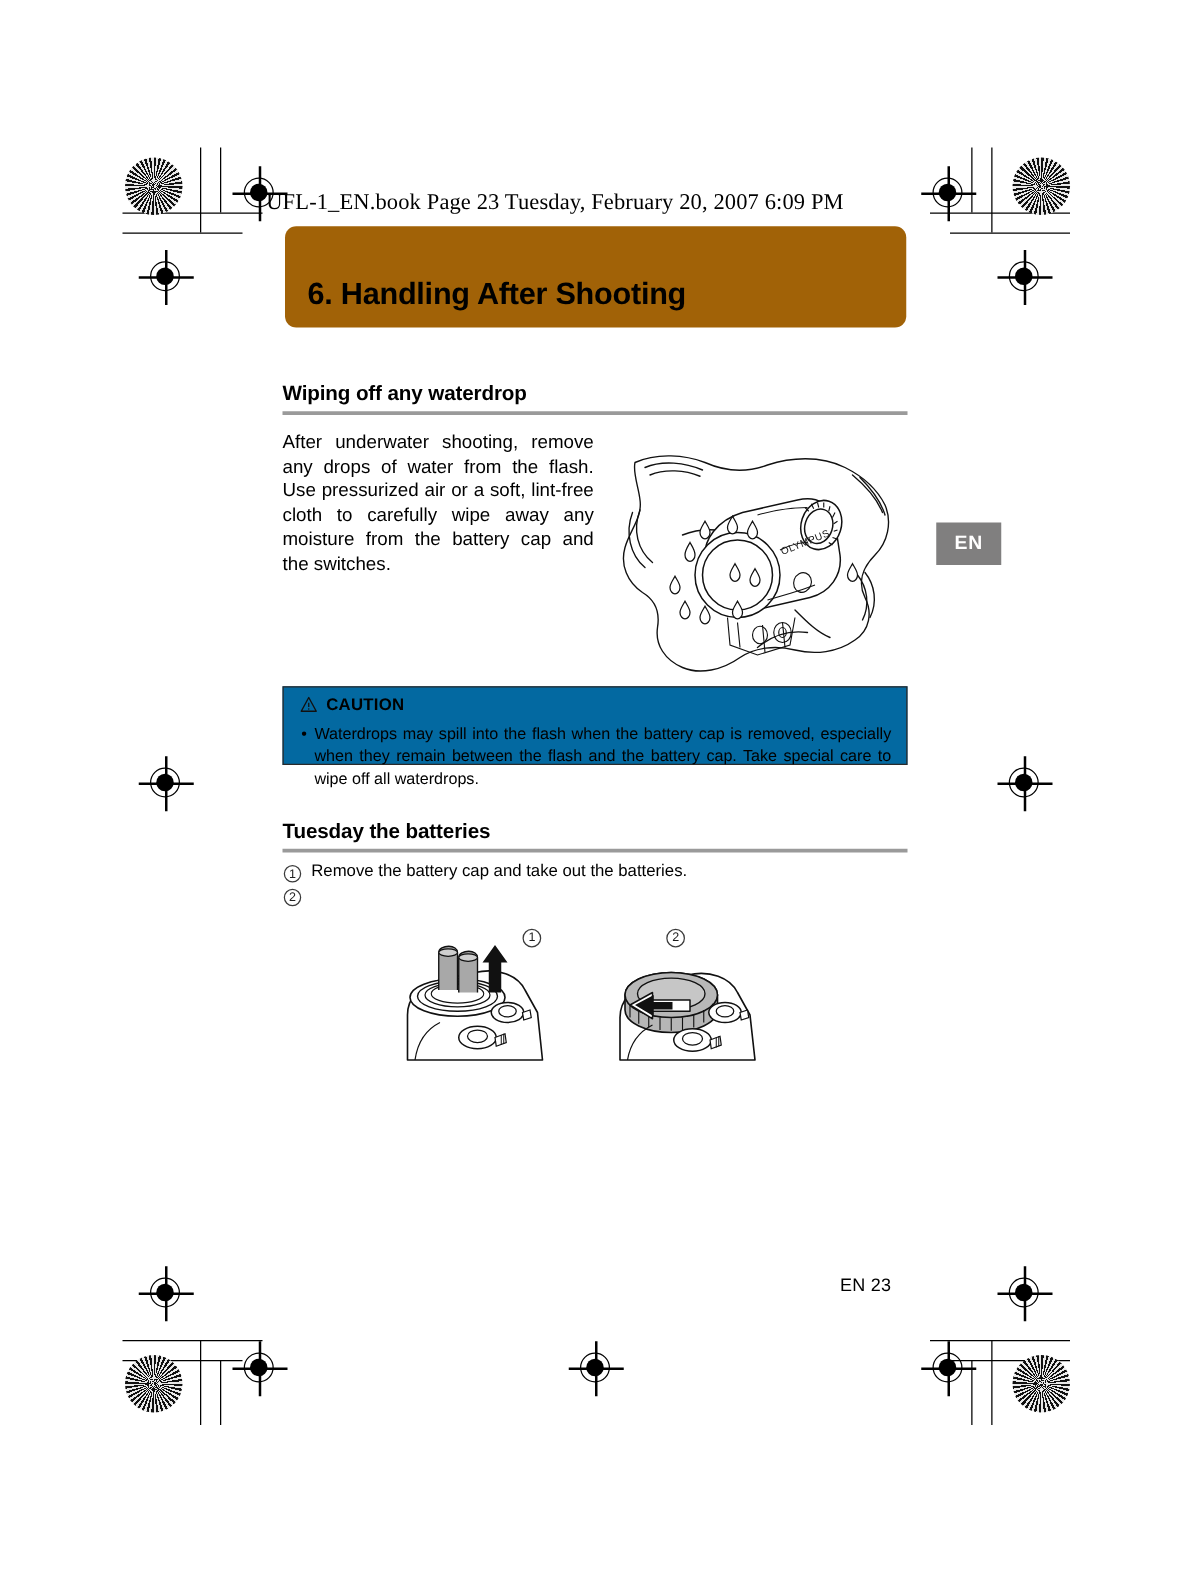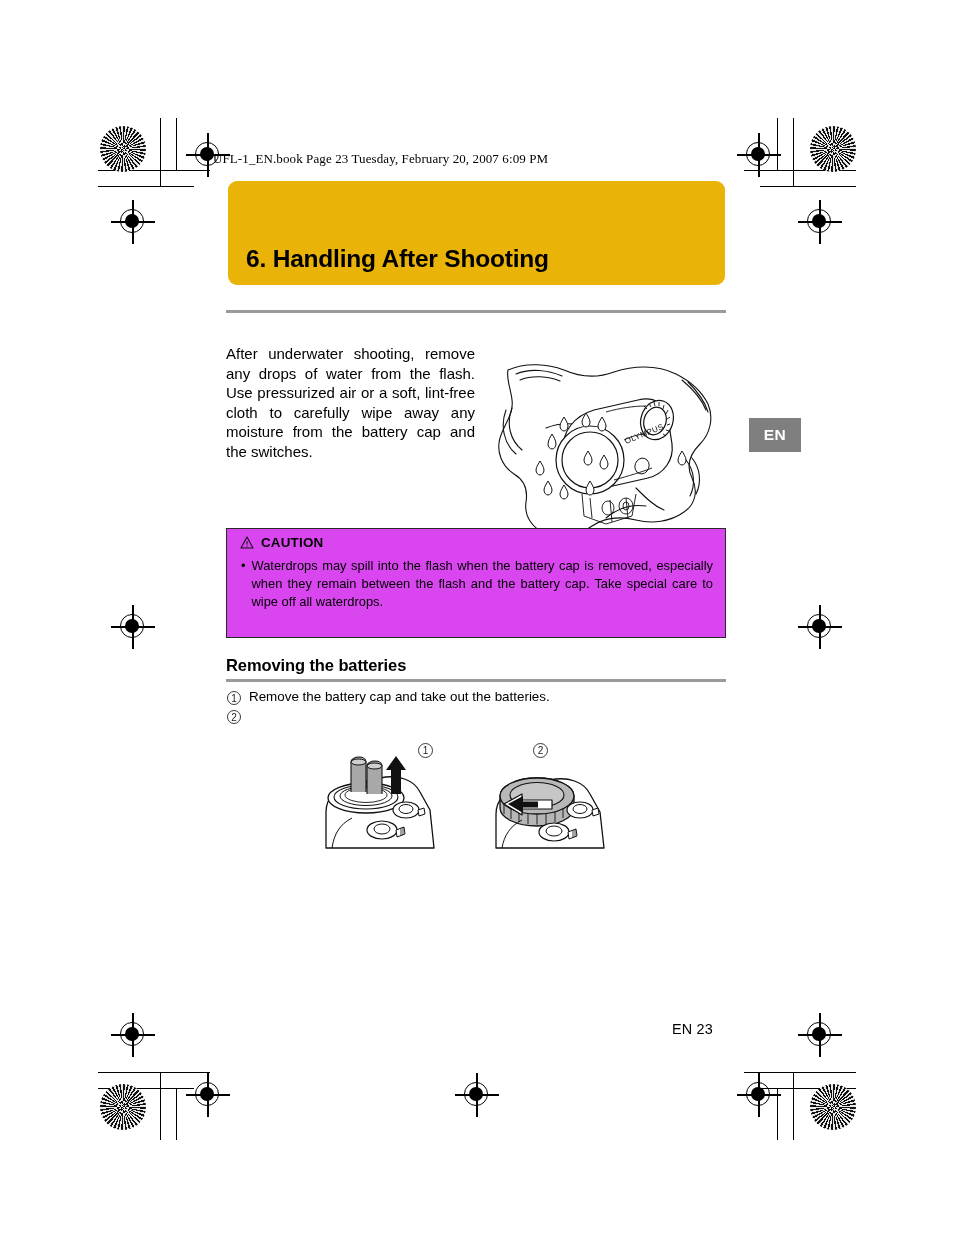--- a/index.html
+++ b/index.html
@@ -64,33 +64,33 @@
     position: absolute;
     background: #000;
   }
 
   
   .run-head {
     position: absolute;
     left: 213px;
     top: 151px;
     font-family: "Liberation Serif", serif;
-    font-size: 13px;
+    font-size: 18px;
     letter-spacing: 0.1px;
     white-space: nowrap;
   }
 
   
   .chapter-band {
     position: absolute;
     left: 228px;
     top: 181px;
     width: 497px;
-    height: 104px;
-    background: #eab308;
+    height: 81px;
+    background: #a16207;
     border-radius: 9px;
   }
   .chapter-title {
     position: absolute;
     left: 18px;
     bottom: 12px;
     font-size: 24.5px;
     font-weight: bold;
     letter-spacing: -0.2px;
     color: #000;
@@ -126,24 +126,24 @@
     line-height: 19.6px;
     text-align: justify;
     text-justify: inter-word;
   }
   .body-col p { margin: 0; }
 
   
   .caution-box {
     position: absolute;
     left: 226px;
-    top: 528px;
+    top: 549px;
     width: 500px;
-    height: 110px;
-    background: #d946ef;
+    height: 63px;
+    background: #0369a1;
     border: 1.4px solid #2a2a2a;
     box-sizing: border-box;
   }
   .caution-head {
     position: absolute;
     left: 13px;
     top: 6px;
     display: flex;
     align-items: center;
     gap: 7px;
@@ -359,20 +359,21 @@
     </div>
 </div>
 
 <div class="run-head">UFL-1_EN.book  Page 23  Tuesday, February 20, 2007  6:09 PM</div>
 
 <div class="chapter-band">
   <div class="chapter-title">6. Handling After Shooting</div>
 </div>
 
 <div class="sec-head" style="top:306px;">
+  <span class="txt">Wiping off any waterdrop</span>
   <span class="rule"></span>
 </div>
 
 <div class="body-col">
   <p>After underwater shooting, remove any drops of water from the flash. Use pressurized air or a soft, lint-free cloth to carefully wipe away any moisture from the battery cap and the switches.</p>
 </div>
 
 <div class="illus-main">
   <svg viewBox="0 0 240 208" width="240" height="208" xmlns="http://www.w3.org/2000/svg">
     <g fill="none" stroke="#111" stroke-width="1.1" stroke-linejoin="round" stroke-linecap="round">
@@ -456,21 +457,21 @@
     </svg>
     <span class="label">CAUTION</span>
   </div>
   <div class="caution-body">
     <span class="caution-bullet">•</span>
     <span class="caution-text">Waterdrops may spill into the flash when the battery cap is removed, especially when they remain between the flash and the battery cap. Take special care to wipe off all waterdrops.</span>
   </div>
 </div>
 
 <div class="sec-head" style="top:656px;">
-  <span class="txt">Removing the batteries</span>
+  <span class="txt">Tuesday the batteries</span>
   <span class="rule"></span>
 </div>
 
 <div class="steps">
   <div class="step-row">
     <span class="circ-num">1</span>
     <span>Remove the battery cap and take out the batteries.</span>
   </div>
   <div class="step-row">
     <span class="circ-num">2</span>

